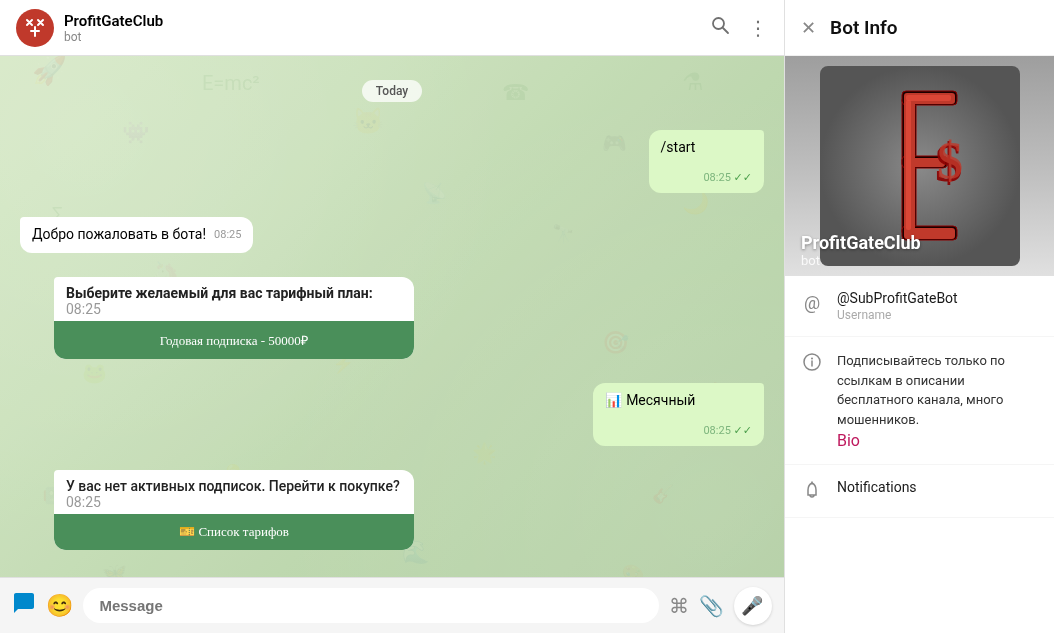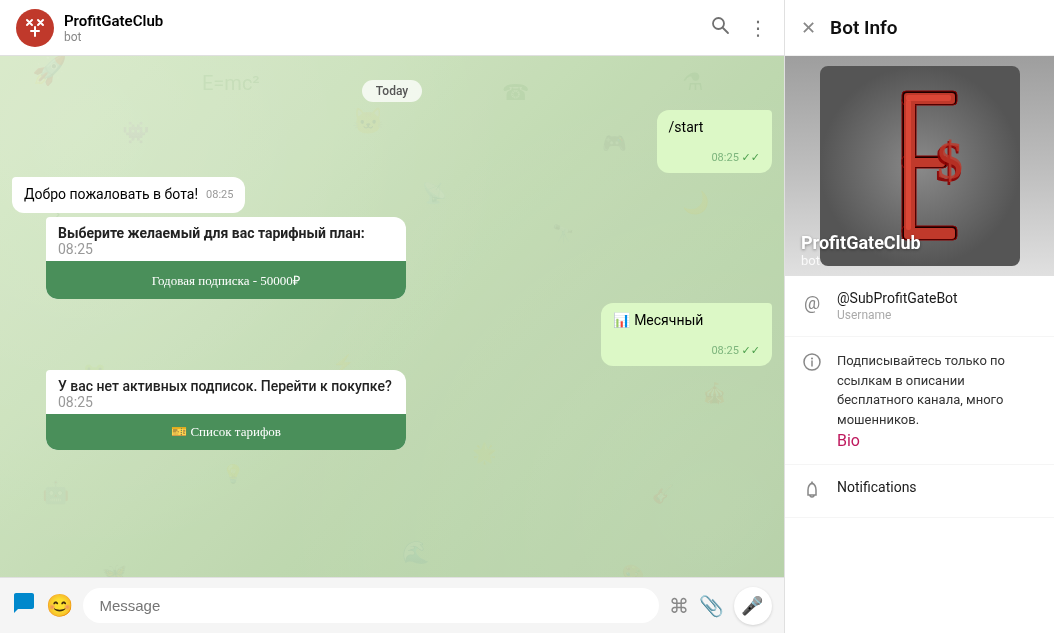--- a/index.html
+++ b/index.html
@@ -76,24 +76,24 @@
     .header-sub { font-size: 12px; color: #888; }
     .header-icons { display: flex; gap: 18px; align-items: center; }
     .header-icon { color: #707070; cursor: pointer; font-size: 20px; }
 
     
     .chat-messages {
       flex: 1;
       position: relative;
       z-index: 5;
       overflow-y: auto;
-      padding: 16px 12px;
+      padding: 16px 20px;
       display: flex;
       flex-direction: column;
-      gap: 0;
+      gap: 20px;
     }
 
     .date-divider {
       display: flex;
       justify-content: center;
       margin: 8px 0;
     }
     .date-badge {
       background: rgba(255,255,255,0.75);
       border-radius: 12px;
@@ -183,20 +183,21 @@
     .input-emoji { color: #888; font-size: 22px; cursor: pointer; }
     .input-box {
       flex: 1;
       background: #fff;
       border-radius: 22px;
       padding: 9px 16px;
       font-size: 15px;
       color: #ef4444;
       border: none;
       outline: none;
+      font-weight: bold;
     }
     .input-cmd { color: #888; font-size: 20px; cursor: pointer; }
     .input-attach { color: #888; font-size: 20px; cursor: pointer; }
     .mic-btn {
       width: 38px;
       height: 38px;
       background: #fff;
       border-radius: 50%;
       display: flex;
       align-items: center;

